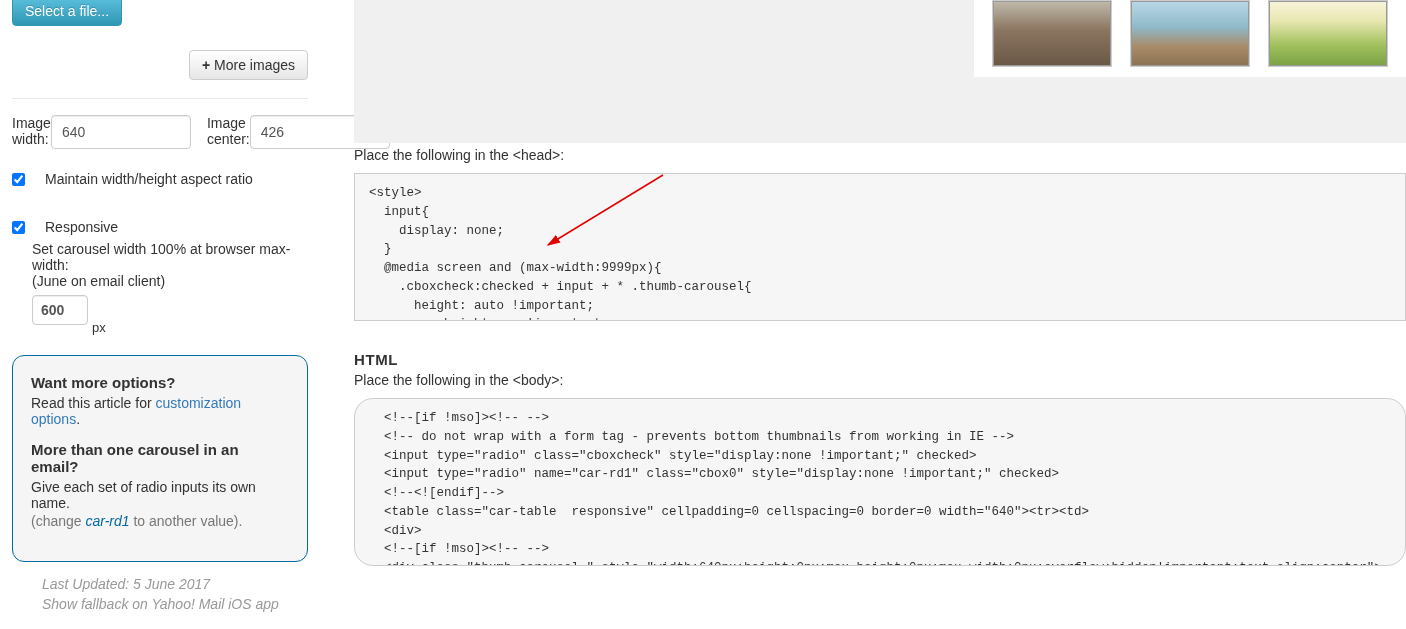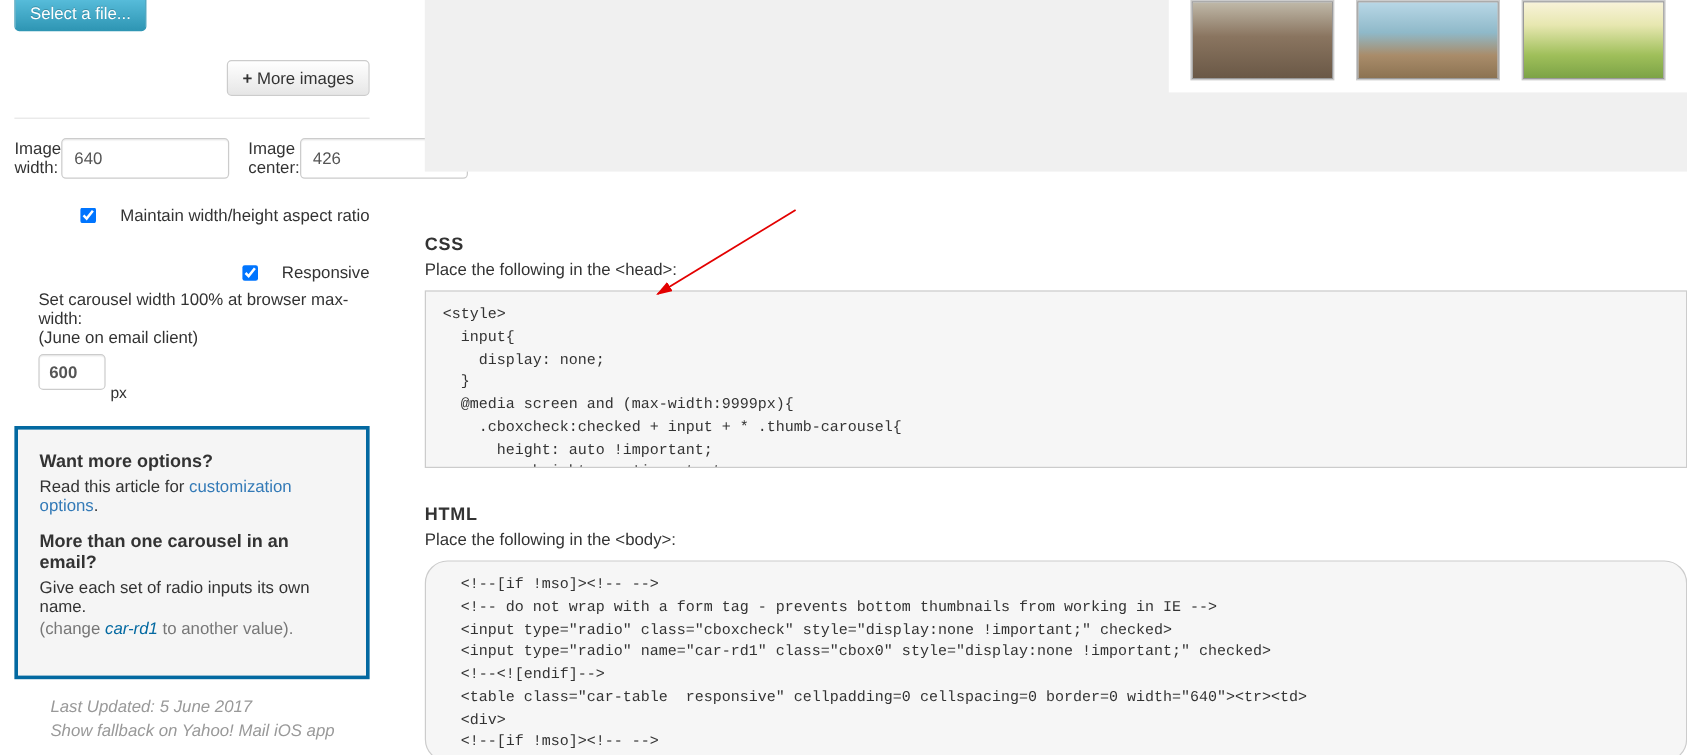--- a/index.html
+++ b/index.html
@@ -13,26 +13,26 @@
   .btn-default { background: linear-gradient(#fff,#e6e6e6); border: 1px solid #ccc; color: #333; }
   .more-images-wrap { text-align: right; padding: 0 0 0 0; }
   .hr { border: 0; border-top: 1px solid #e5e5e5; margin: 18px 0 16px 0; }
 
   .field-row { display: flex; gap: 16px; }
   .field-group { display: flex; flex-direction: row; }
   label.small { font-size: 14px; color: #333; margin-bottom: 8px; }
   .text-input { width: 140px; height: 34px; border: 1px solid #ccc; border-radius: 4px; padding: 4px 10px; font-size: 14px; color:#555; box-shadow: inset 0 1px 1px rgba(0,0,0,.075); }
   .text-input.sm { width: 56px; height: 30px; padding: 4px 8px; font-weight: bold; }
 
-  .check-row { margin-top: 16px; display:flex; align-items:center; gap:20px;justify-content:flex-end; }
+  .check-row { margin-top: 16px; display:flex; align-items:center; gap:20px; }
   .check-row input { margin-top:1px; }
   .sub { margin-left: 20px; margin-top: 6px; color:#333; font-size:14px; }
   .px-unit { font-size: 13px; color:#333; margin-left:4px; position:relative; top:10px;}
 
-  .options-box { background: #f5f5f5; border: 3px solid #0369a1; border-radius: 0; padding: 18px; margin-top: 30px; }
+  .options-box { background: #f5f5f5; border: 1px solid #0369a1; border-radius: 12px; padding: 18px; margin-top: 30px; }
   .options-box h4 { font-size: 15px; font-weight: bold; margin-bottom: 4px; }
   .options-box p { font-size: 14px; margin-bottom: 14px; }
   .options-box a { color: #337ab7; text-decoration: none; }
   .options-box em { font-style: italic; color:#0369a1; }
 
   .footer-note { color:#999; font-style: italic; font-size:14px; margin-top:12px; line-height:1.45; padding-left:30px;}
 
   
   .preview-area { background: #f0f0f0; min-height:143px; position:relative; }
   .carousel-stage { position:absolute; right:0; top:0; background:#fff; padding:0 18px 10px 18px; display:flex; gap:18px; }
@@ -129,21 +129,20 @@
           </div>
         <div class="thumb thumb2">
             <div class="thumb-inner"></div>
           </div>
         <div class="thumb thumb3">
             <div class="thumb-inner"></div>
           </div>
       </div>
     </div>
 
-    <div class="section-title">CSS</div>
     <div class="section-note">Place the following in the &lt;head&gt;:</div>
     <div class="code-box css">&lt;style&gt;
   input{
     display: none;
   }
   @media screen and (max-width:9999px){
     .cboxcheck:checked + input + * .thumb-carousel{
       height: auto !important;
       max-height:none!important;</div>
 

